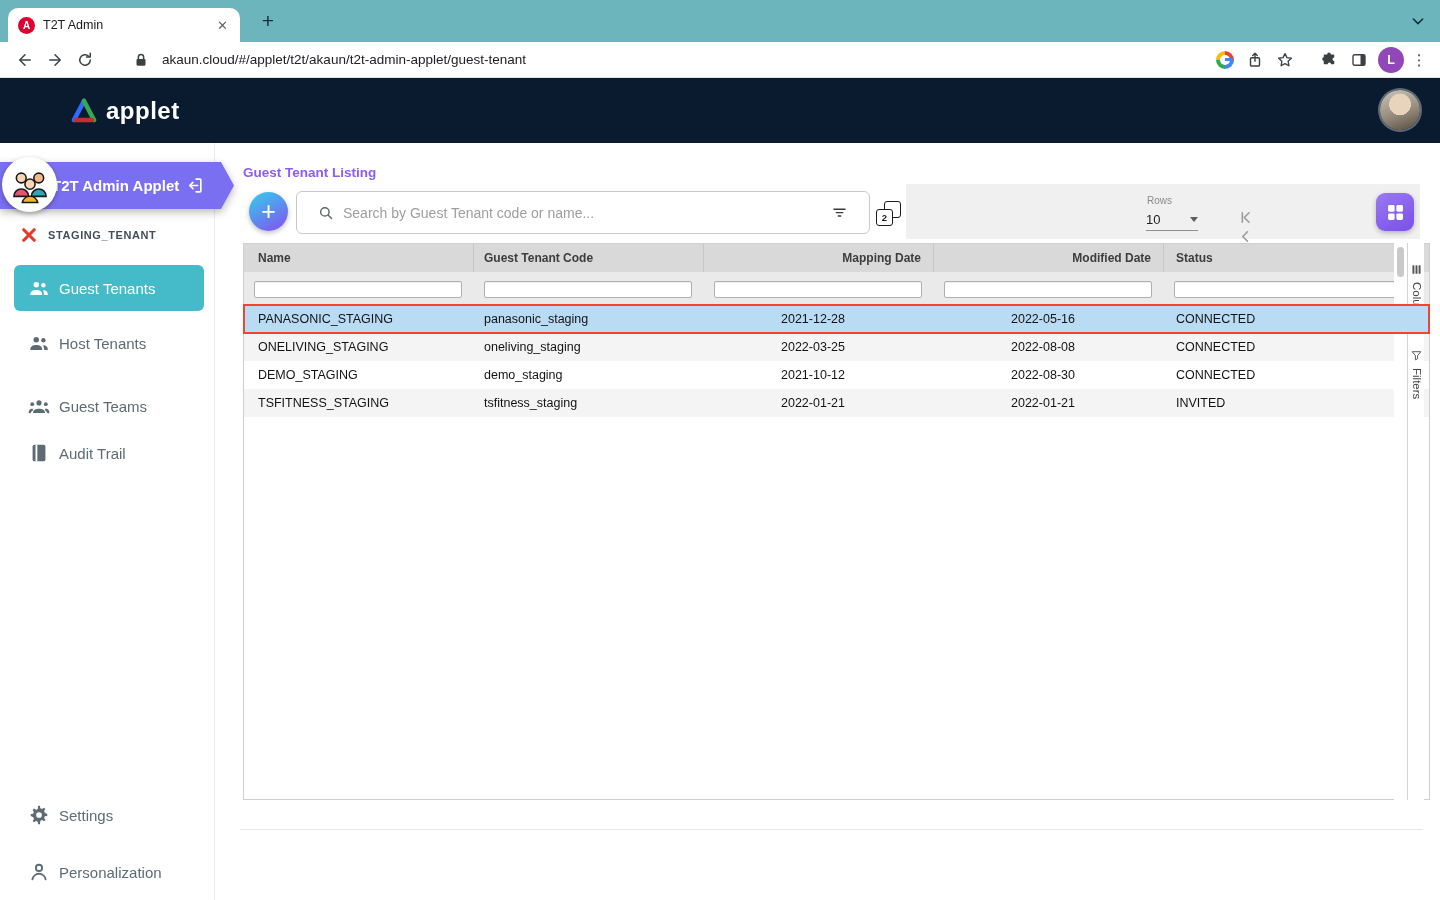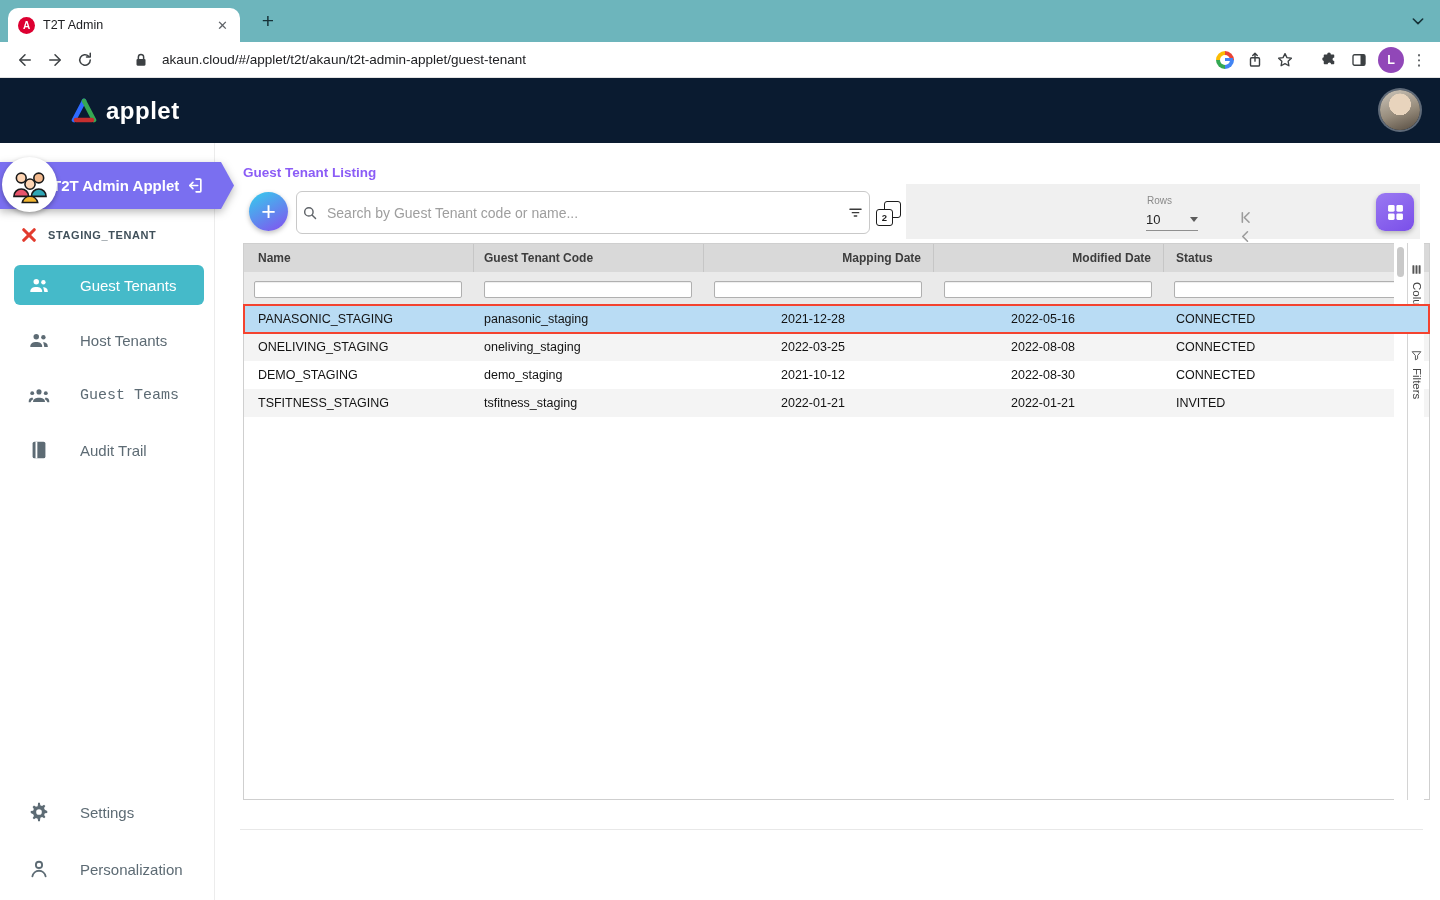--- a/index.html
+++ b/index.html
@@ -45,35 +45,35 @@
   .banner-shadow { position:absolute; left:0; top:162px; width:234px; height:47px; filter:drop-shadow(0 3px 4px rgba(0,0,0,.28)); z-index:2; }
   .exit-ic { margin-left:auto; width:19px; height:19px; flex:0 0 auto; }
   .applet-badge { position:absolute; left:2px; top:157px; width:55px; height:55px; border-radius:50%; background:#fff; z-index:4;
     box-shadow:0 2px 5px rgba(0,0,0,.3); display:flex; align-items:center; justify-content:center; }
   .applet-badge svg { width:42px; height:42px; }
 
   .tenant-row { position:absolute; left:20px; top:79px; height:26px; display:flex; align-items:center; gap:10px; cursor:pointer; }
   .tenant-row svg { width:18px; height:18px; }
   .tenant-label { font-size:11px; font-weight:700; color:#40505a; letter-spacing:.6px; }
 
-  .side-item { position:absolute; left:14px; width:190px; height:40px; display:flex; align-items:center; padding-left:14px; gap:30px; color:#5d6b74; font-size:15px; cursor:pointer; border-radius:6px; }
+  .side-item { position:absolute; left:14px; width:190px; height:46px; display:flex; align-items:center; padding-left:14px; gap:9px; color:#5d6b74; font-size:15px; cursor:pointer; border-radius:6px; }
   .side-item svg { width:22px; height:22px; flex:0 0 auto; }
   .side-item.active { background:var(--active-teal,#45bac9); color:#fff; }
 
   
   .page-title { position:absolute; left:243px; top:165px; font-size:13.5px; font-weight:600; color:#8b5cf6; }
 
   .toolbar-band { position:absolute; left:906px; top:184px; width:514px; height:55px; background:#f0f0f0; }
 
   .add-btn { position:absolute; left:249px; top:192px; width:39px; height:39px; border-radius:50%;
     background:linear-gradient(150deg, var(--plus-a,#3fbced) 15%, var(--plus-b,#7d5bef) 90%);
     color:#fff; font-size:25px; font-weight:400; display:flex; align-items:center; justify-content:center; cursor:pointer;
     box-shadow:0 2px 5px rgba(0,0,0,.25); }
 
-  .search-box { position:absolute; left:296px; top:191px; width:574px; height:43px; background:#fff; border:1px solid #c9c9c9; border-radius:6px; display:flex; align-items:center; padding:0 4px; gap:8px; }
+  .search-box { position:absolute; left:296px; top:191px; width:574px; height:43px; background:#fff; border:1px solid #c9c9c9; border-radius:6px; display:flex; align-items:center; padding:0 20px; gap:8px; }
   .search-box svg { flex:0 0 auto; }
   .search-input { flex:1; border:none; outline:none; font-size:14px; color:#333; font-family:"Liberation Sans",sans-serif; background:transparent; }
   .search-input::placeholder { color:#9e9e9e; }
 
   .dup { position:absolute; left:876px; top:201px; width:25px; height:25px; cursor:pointer; }
   .dup-back { position:absolute; right:0; top:0; width:17px; height:17px; border:1.7px solid #1c1c1c; border-radius:3px; }
   .dup-front { position:absolute; left:0; bottom:0; width:17px; height:17px; border:1.7px solid #1c1c1c; border-radius:3px; background:#fff; display:flex; align-items:center; justify-content:center; }
   .dup-front span { font-size:9.5px; font-weight:700; color:#1c1c1c; }
 
   .rows-label { position:absolute; left:1147px; top:195px; font-size:10px; color:#8a8a8a; }
@@ -229,21 +229,21 @@
     </div>
     <div class="side-item" style="top:177px;">
       <svg viewBox="0 0 24 24" fill="currentColor">
           <circle cx="9" cy="8.5" r="3"></circle>
           <path d="M2.5 19c0-3.2 3-4.8 6.5-4.8s6.5 1.6 6.5 4.8v.5H2.5z"></path>
           <circle cx="16.8" cy="9" r="2.4"></circle>
           <path d="M16.6 14.3c2.8.4 5 1.8 5 4.7v.5h-3.8z"></path>
         </svg>
       <span>Host Tenants</span>
     </div>
-    <div class="side-item" style="top:232px;font-family:Liberation Mono, monospace;">
+    <div class="side-item" style="top:240px;">
       <svg viewBox="0 0 24 24" fill="currentColor">
           <circle cx="12" cy="8.6" r="2.8"></circle>
           <path d="M5.5 19.3c0-3 3-4.4 6.5-4.4s6.5 1.4 6.5 4.4v.4h-13z"></path>
           <circle cx="4.6" cy="10" r="2.1"></circle>
           <path d="M.8 18.6c0-2.3 1.7-3.6 3.9-3.9l1.2 1.8c-1.6.7-2.8 1.9-3.1 3.5H.8z"></path>
           <circle cx="19.4" cy="10" r="2.1"></circle>
           <path d="M23.2 18.6c0-2.3-1.7-3.6-3.9-3.9l-1.2 1.8c1.6.7 2.8 1.9 3.1 3.5h2z"></path>
         </svg>
       <span>Guest Teams</span>
     </div>

